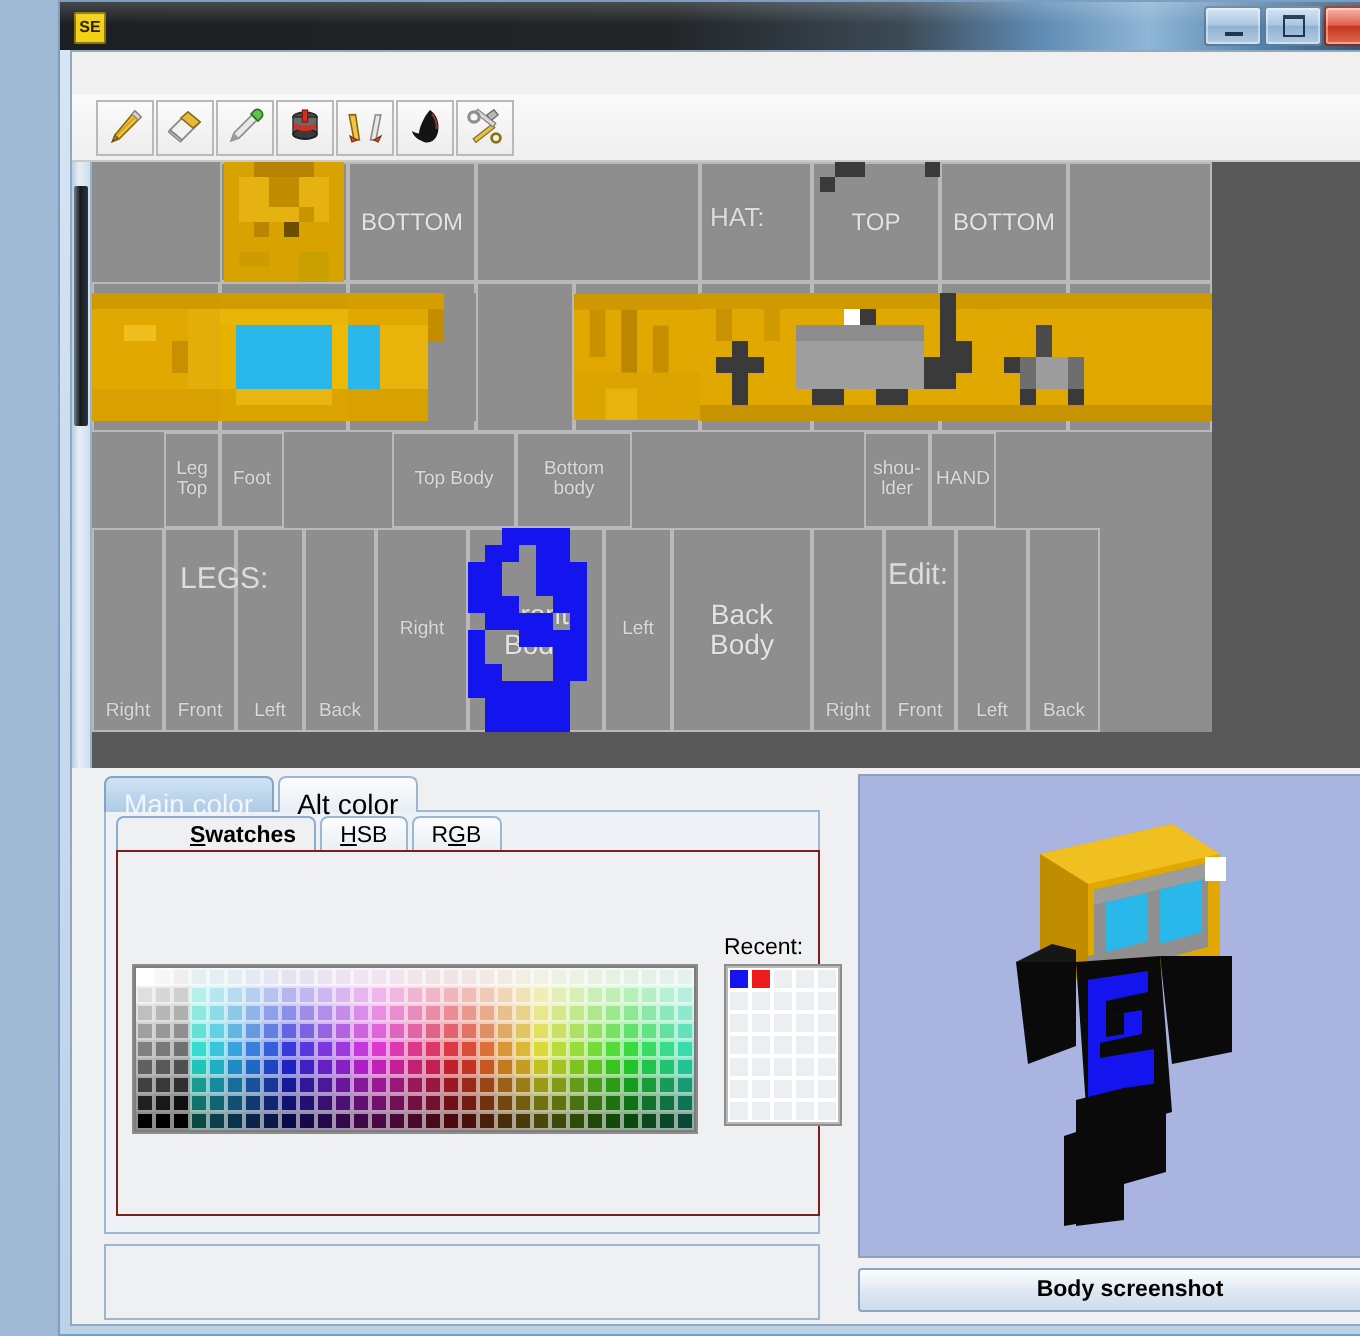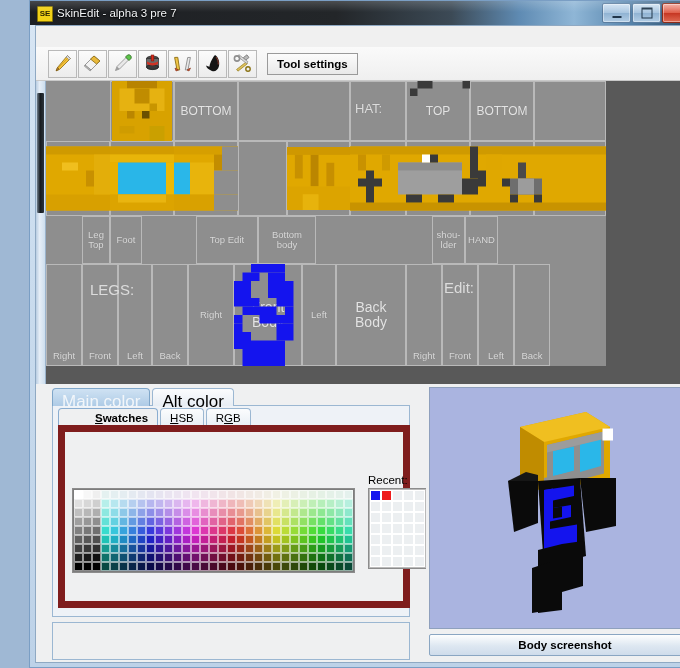--- a/index.html
+++ b/index.html
@@ -139,42 +139,42 @@
     background:#eff0f1;
   }
   .right-pane{
     position:absolute;left:390px;top:0;width:280px;height:280px;
     background:#eff0f1;padding:4px;box-sizing:border-box;
   }
 
   
   .tabrow{position:absolute;left:16px;top:4px;display:flex;align-items:flex-end;}
   .tab{
-    height:18px;padding:4px 9px;font-size:17px;line-height:18px;
+    height:18px;padding:4px 9px;font-size:14px;line-height:18px;
     border:1px solid #9bb7d2;border-bottom:none;
     border-radius:4px 4px 0 0;background:linear-gradient(to bottom,#fbfcfd,#e7edf4);
     color:#000;margin-right:2px;box-sizing:border-box;
   }
   .tab.selected{
     background:linear-gradient(to bottom,#cfe2f3,#aecbe6);
     color:#f2f6fa;font-weight:normal;
     border-color:#7fa6c9;
   }
   .tabrow2{position:absolute;left:22px;top:24px;display:flex;align-items:flex-end;}
   .tab2{
     height:18px;padding:0 9px;font-size:11.5px;line-height:18px;
     border:1px solid #9bb7d2;border-bottom:none;border-radius:4px 4px 0 0;
     background:linear-gradient(to bottom,#fbfcfd,#e9eff5);color:#000;margin-right:2px;
     box-sizing:border-box;
   }
   .tab2.selected{background:#eff0f1;border-color:#8aadd0;font-weight:bold;padding-left:36px;}
   .mn{text-decoration:underline;}
   .inner-panel{
     position:absolute;left:22px;top:41px;width:352px;height:183px;
-    border:7px solid #7f1d1d;background:#eff0f1;box-sizing:border-box;
+    border:1px solid #7f1d1d;background:#eff0f1;box-sizing:border-box;
   }
   .outer-panel{
     position:absolute;left:16px;top:21px;width:358px;height:212px;
     border:1px solid #9bb7d2;background:#eef2f7;box-sizing:border-box;
   }
   .bottom-panel{
     position:absolute;left:16px;top:238px;width:358px;height:38px;
     border:1px solid #9bb7d2;background:#eff0f1;box-sizing:border-box;
   }
 
@@ -208,21 +208,20 @@
   svg{display:block;}
 </style>
 </head>
 <body>
 
 <div id="app">
   <div class="win-frame">
 
     <div class="titlebar">
       <div class="t-icon">SE</div>
-      <div class="t-title">SkinEdit - alpha 3 pre 7</div>
       <div class="win-btns">
         <div class="wb">
             <span class="g min-g"></span>
           </div>
         <div class="wb">
             <span class="g max-g"></span>
           </div>
         <div class="wb close">
             <span class="g cl-g">✕</span>
           </div>
@@ -281,21 +280,20 @@
         </div>
         <div class="tool-btn">
           <svg width="21" height="21" viewBox="0 0 21 21">
             <rect x="4" y="12.5" width="12" height="2.2" fill="#e0c25c" stroke="#8a7212" stroke-width="0.6" transform="rotate(-38 10 13.6)"></rect>
             <rect x="12" y="3" width="4.5" height="3.4" fill="#b9b9b9" stroke="#6f6f6f" stroke-width="0.7" transform="rotate(-38 14 4.7)"></rect>
             <rect x="5" y="5" width="11.5" height="2.2" fill="#d9d9d9" stroke="#7d7d7d" stroke-width="0.6" transform="rotate(38 10.8 6)"></rect>
             <circle cx="5" cy="5.5" r="2.6" fill="none" stroke="#8f8f8f" stroke-width="1.6"></circle>
             <circle cx="16" cy="16" r="2.2" fill="none" stroke="#8a7212" stroke-width="1.4"></circle>
           </svg>
         </div>
-        <div class="tool-settings-btn">Tool settings</div>
       </div>
 
       <div class="canvas-wrap">
 
         <div class="vscroll">
           <div class="thumb" style="top:12px;height:120px;"></div>
         </div>
 
         <div class="skin-area">
 
@@ -341,21 +339,21 @@
           </div>
           <div class="cell" style="left:488px;top:60px;width:72px;height:75px;">
             <span>BACK</span>
           </div>
 
           <div class="cell noborder" style="left:0;top:135px;width:36px;height:48px;"></div>
           <div class="cell sm" style="left:36px;top:135px;width:28px;height:48px;white-space:pre;">Leg
 Top</div>
           <div class="cell sm" style="left:64px;top:135px;width:32px;height:48px;">Foot</div>
           <div class="cell noborder" style="left:96px;top:135px;width:54px;height:48px;"></div>
-          <div class="cell sm" style="left:150px;top:135px;width:62px;height:48px;">Top Edit</div>
+          <div class="cell sm" style="left:150px;top:135px;width:62px;height:48px;">Top Body</div>
           <div class="cell sm" style="left:212px;top:135px;width:58px;height:48px;white-space:pre;">Bottom
 body</div>
           <div class="cell noborder" style="left:270px;top:135px;width:116px;height:48px;"></div>
           <div class="cell sm" style="left:386px;top:135px;width:33px;height:48px;white-space:pre;">shou-
 lder</div>
           <div class="cell sm" style="left:419px;top:135px;width:33px;height:48px;">HAND</div>
           <div class="cell noborder" style="left:452px;top:135px;width:108px;height:48px;"></div>
 
           <div class="cell" style="left:0;top:183px;width:36px;height:102px;align-items:flex-end;padding-bottom:4px;">
             <span class="cell sm noborder" style="position:static;display:inline;">Right</span>

